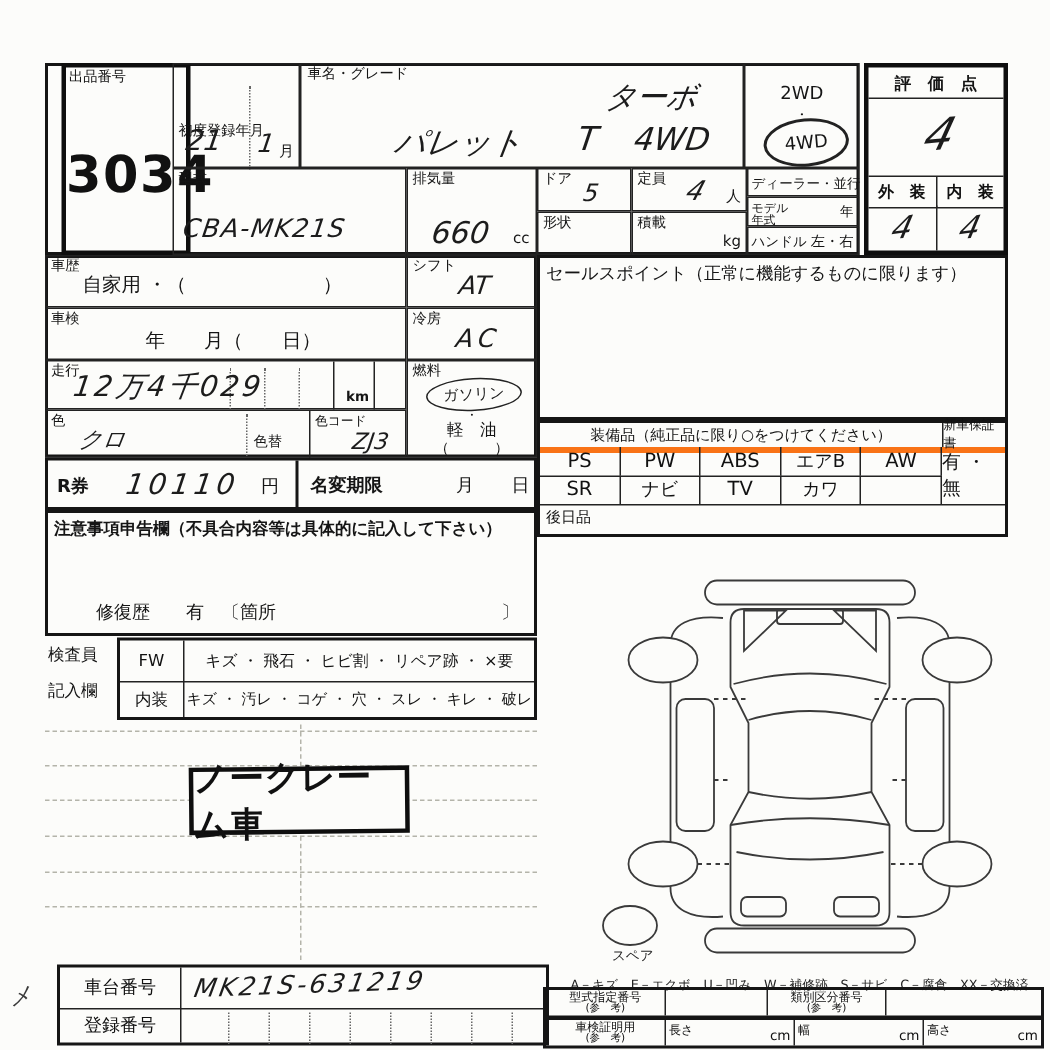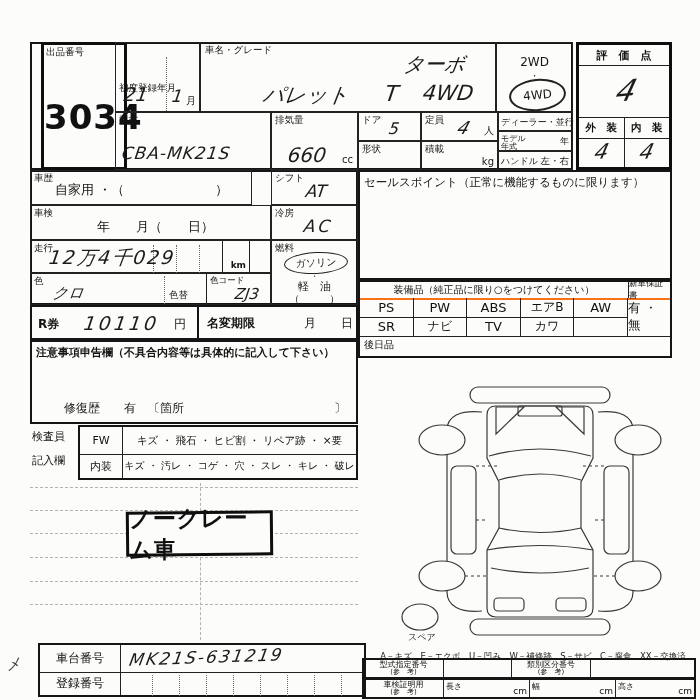--- a/index.html
+++ b/index.html
@@ -111,21 +111,21 @@
         <span class="hw" style="font-size:21px;transform:skewX(-20deg) rotate(-8deg);">4</span>
       </div>
     <div class="ctr" style="width:50%;">
         <span class="hw" style="font-size:21px;transform:skewX(-20deg) rotate(-8deg);">4</span>
       </div>
   </div>
 </div>
 
 <div class="abs f2" style="left:30px;top:170px;width:328px;height:135px;"></div>
 
-<div class="abs c" style="left:30px;top:170px;width:222px;height:35px;">
+<div class="abs c" style="left:30px;top:170px;width:241px;height:35px;">
   <div class="lbl" style="position:absolute;left:3px;top:2px;">車歴</div>
   <div class="pr" style="position:absolute;left:24px;top:10px;font-size:13px;white-space:nowrap;">自家用 ・（　　　　　　　）</div>
 </div>
 <div class="abs c" style="left:30px;top:205px;width:241px;height:35px;">
   <div class="lbl" style="position:absolute;left:3px;top:2px;">車検</div>
   <div class="pr" style="position:absolute;left:66px;top:12px;font-size:13px;white-space:nowrap;">年　　月（　　日）</div>
 </div>
 <div class="abs c" style="left:30px;top:240px;width:241px;height:33px;">
   <div class="lbl" style="position:absolute;left:3px;top:2px;">走行</div>
   <div class="abs dotv" style="left:122px;top:4px;height:28px;"></div>
@@ -203,21 +203,21 @@
         <span style="font-size:10px;white-space:nowrap;">キズ ・ 汚レ ・ コゲ ・ 穴 ・ スレ ・ キレ ・ 破レ</span>
       </div>
   </div>
 </div>
 
 <div class="abs f2" style="left:358px;top:170px;width:314px;height:110px;">
   <div class="pr" style="position:absolute;left:4px;top:3px;font-size:11.5px;white-space:nowrap;">セールスポイント（正常に機能するものに限ります）</div>
 </div>
 
 <div class="abs f2" style="left:358px;top:280px;width:314px;height:78px;">
-  <div style="position:absolute;left:0;right:0;top:0;height:16px;border-bottom:2px solid #f97316;display:flex;">
+  <div style="position:absolute;left:0;right:0;top:0;height:16px;border-bottom:4px solid #f97316;display:flex;">
     <div class="ctr" style="width:268px;border-right:1px solid #222;">
         <span style="font-size:10px;white-space:nowrap;">装備品（純正品に限り○をつけてください）</span>
       </div>
     <div class="ctr" style="flex:1;">
         <span style="font-size:8.5px;">新車保証書</span>
       </div>
   </div>
   <div style="position:absolute;left:0;top:16px;width:268px;height:19px;border-bottom:1px solid #222;display:flex;">
     <div class="ctr" style="width:20%;border-right:1px solid #222;">
         <span style="font-size:13px;">PS</span>

